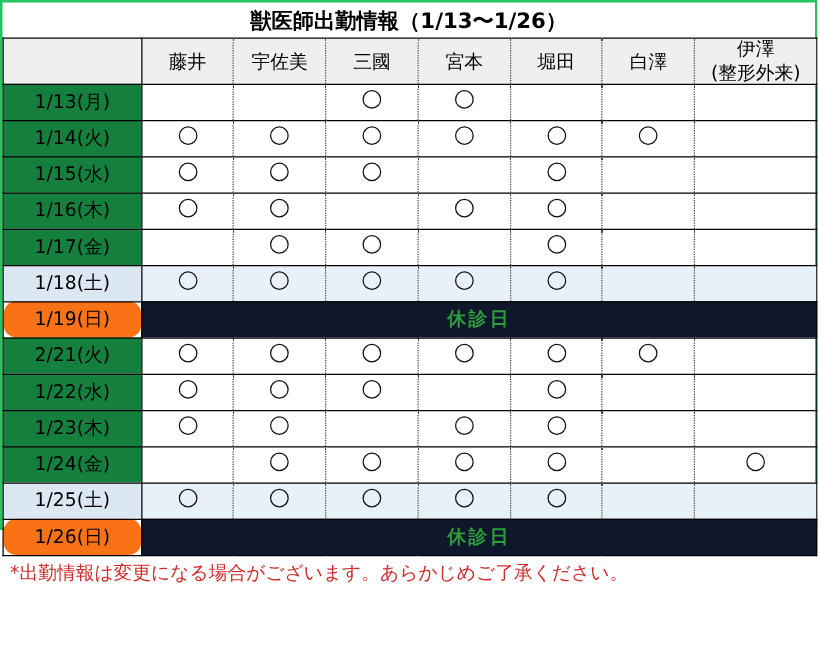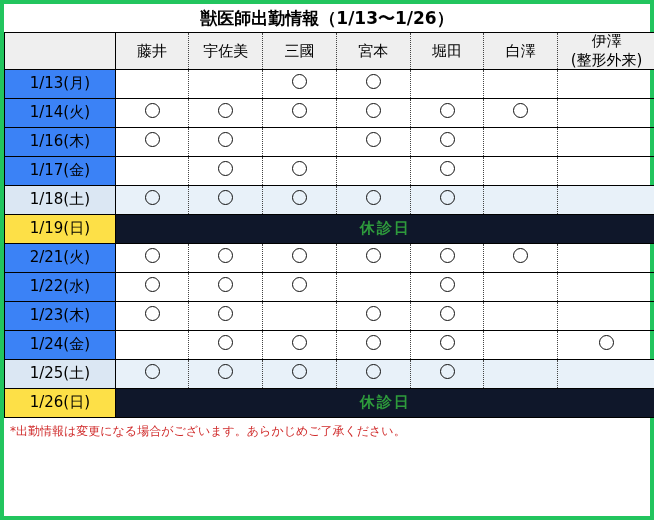--- a/index.html
+++ b/index.html
@@ -9,23 +9,23 @@
   body {
     width: 654px;
     height: 520px;
     background: #ffffff;
     font-family: "DejaVu Sans", "Liberation Sans", sans-serif;
     overflow: hidden;
   }
   #page {
     position: relative;
     width: 654px;
-    height: 520px;
+    height: 424px;
     box-sizing: border-box;
-    border: 4px solid #22c55e;
+    border: 2px solid #22c55e;
     background: #ffffff;
   }
   .title-bar {
     height: 28px;
     display: flex;
     align-items: center;
     justify-content: center;
     font-size: 17px;
     font-weight: bold;
     color: #000000;
@@ -85,26 +85,26 @@
     display: block;
     line-height: 1.1;
   }
   .vet-sub {
     display: block;
     font-size: 15px;
     line-height: 1.2;
     margin-top: 1px;
   }
   td.date {
-    background: #3b82f6;
+    background: #15803d;
     text-align: center;
     font-size: 15px;
   }
   tr.sat td.date { background: #dbe7f3; }
-  tr.sun td.date { background: #fde047; }
+  tr.sun td.date { background: #f97316; border-radius: 10px; }
   tr.sat td.vet { background: #e8f1f9; }
   tr.closed td.closed-cell {
     background: #0f172a;
     color: #2e9b3c;
     font-weight: bold;
     font-size: 15px;
     letter-spacing: 2px;
     border-left: 1px solid #000000;
     border-right: 1px solid #000000;
   }
@@ -114,21 +114,21 @@
     height: 15px;
     border: 1.4px solid #111;
     border-radius: 50%;
     box-sizing: border-box;
   }
   .note {
     height: 28px;
     display: flex;
     align-items: center;
     padding-left: 6px;
-    font-size: 12px;
+    font-size: 15px;
     color: #d02b2b;
     box-sizing: border-box;
   }
 </style>
 </head>
 <body>
 
 <div id="page">
 
   <div class="title-bar">
@@ -188,20 +188,30 @@
           <td class="date">1/14(火)</td>
           <td class="vet first"><span class="mark"></span></td>
           <td class="vet"><span class="mark"></span></td>
           <td class="vet"><span class="mark"></span></td>
           <td class="vet"><span class="mark"></span></td>
           <td class="vet"><span class="mark"></span></td>
           <td class="vet"><span class="mark"></span></td>
           <td class="vet last"></td>
         </tr>
         <tr>
+          <td class="date">1/15(水)</td>
+          <td class="vet first"><span class="mark"></span></td>
+          <td class="vet"><span class="mark"></span></td>
+          <td class="vet"><span class="mark"></span></td>
+          <td class="vet"></td>
+          <td class="vet"><span class="mark"></span></td>
+          <td class="vet"></td>
+          <td class="vet last"></td>
+        </tr>
+        <tr>
           <td class="date">1/16(木)</td>
           <td class="vet first"><span class="mark"></span></td>
           <td class="vet"><span class="mark"></span></td>
           <td class="vet"></td>
           <td class="vet"><span class="mark"></span></td>
           <td class="vet"><span class="mark"></span></td>
           <td class="vet"></td>
           <td class="vet last"></td>
         </tr>
         <tr>

